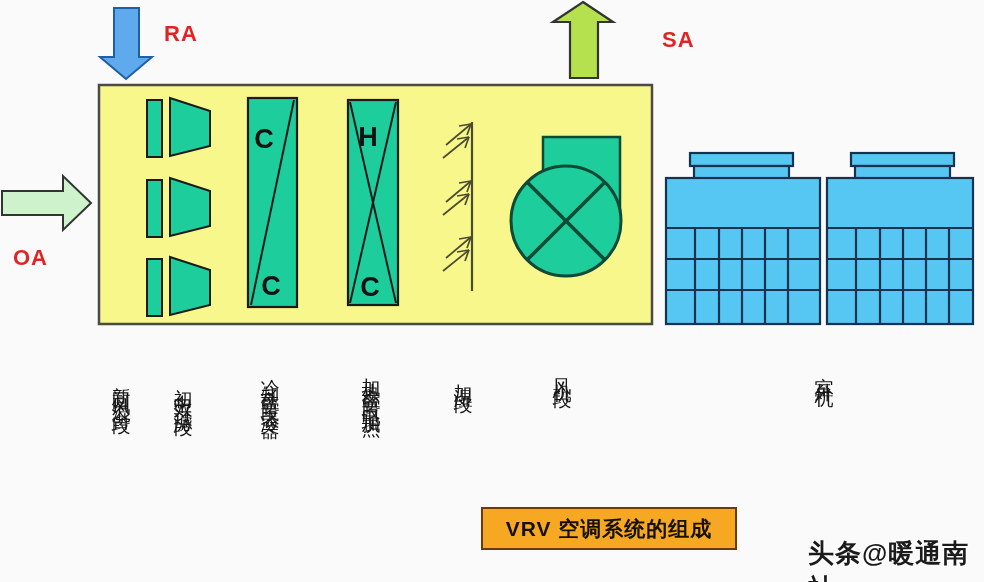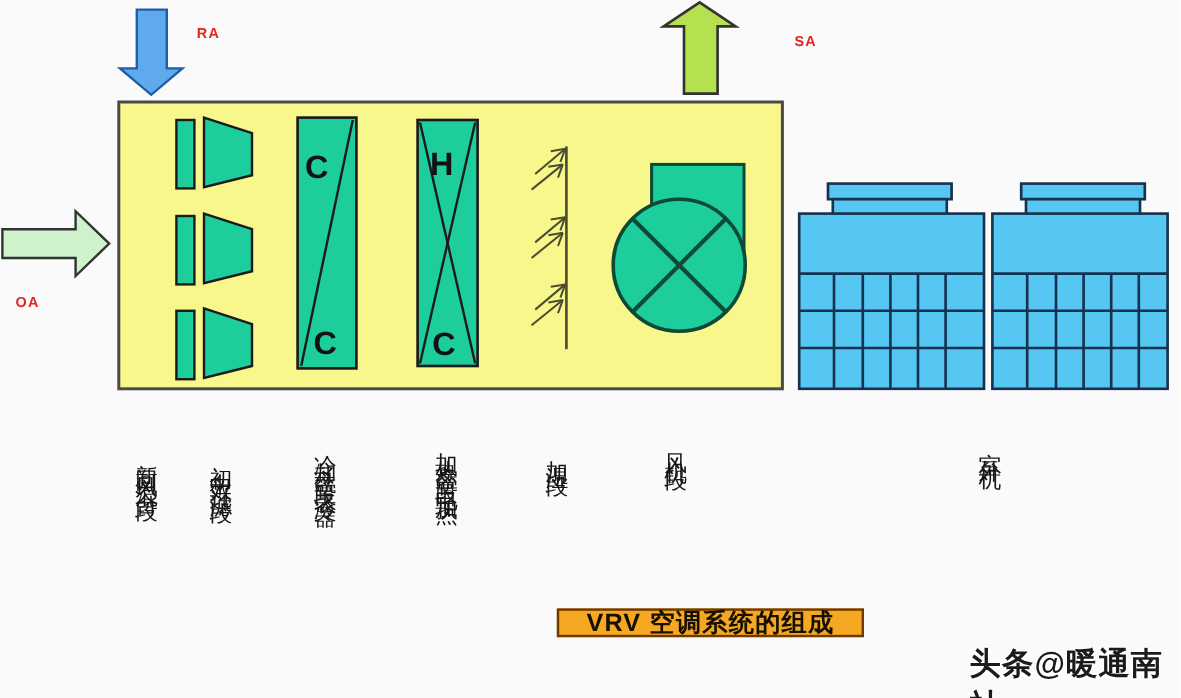--- a/index.html
+++ b/index.html
@@ -7,34 +7,34 @@
     position:relative;
     width:984px;height:582px;
     background:#fafafa;
     overflow:hidden;
     font-family:"Liberation Sans", sans-serif;
   }
   .stage svg{position:absolute;left:0;top:0;}
   .flow-label{
     position:absolute;
     color:var(--airflow-label-red,#e02424);
-    font-size:12px;font-weight:700;letter-spacing:1px;
+    font-size:22px;font-weight:700;letter-spacing:1px;
   }
   .vlabel{
     position:absolute;
     writing-mode:vertical-lr;
     text-orientation:upright;
     font-size:19px;
     letter-spacing:6px;
     color:#161616;
     white-space:nowrap;
   }
   .banner{
     position:absolute;
-    left:464px;top:507px;width:256px;height:24px;
+    left:481px;top:507px;width:256px;height:43px;
     box-sizing:border-box;
     background:var(--banner-orange,#f7a823);
     border:2px solid #6f3a00;
     display:flex;align-items:center;justify-content:center;
     font-size:21px;font-weight:700;color:#161000;
     letter-spacing:1px;
   }
   .watermark{
     position:absolute;
     left:783px;top:536px;

